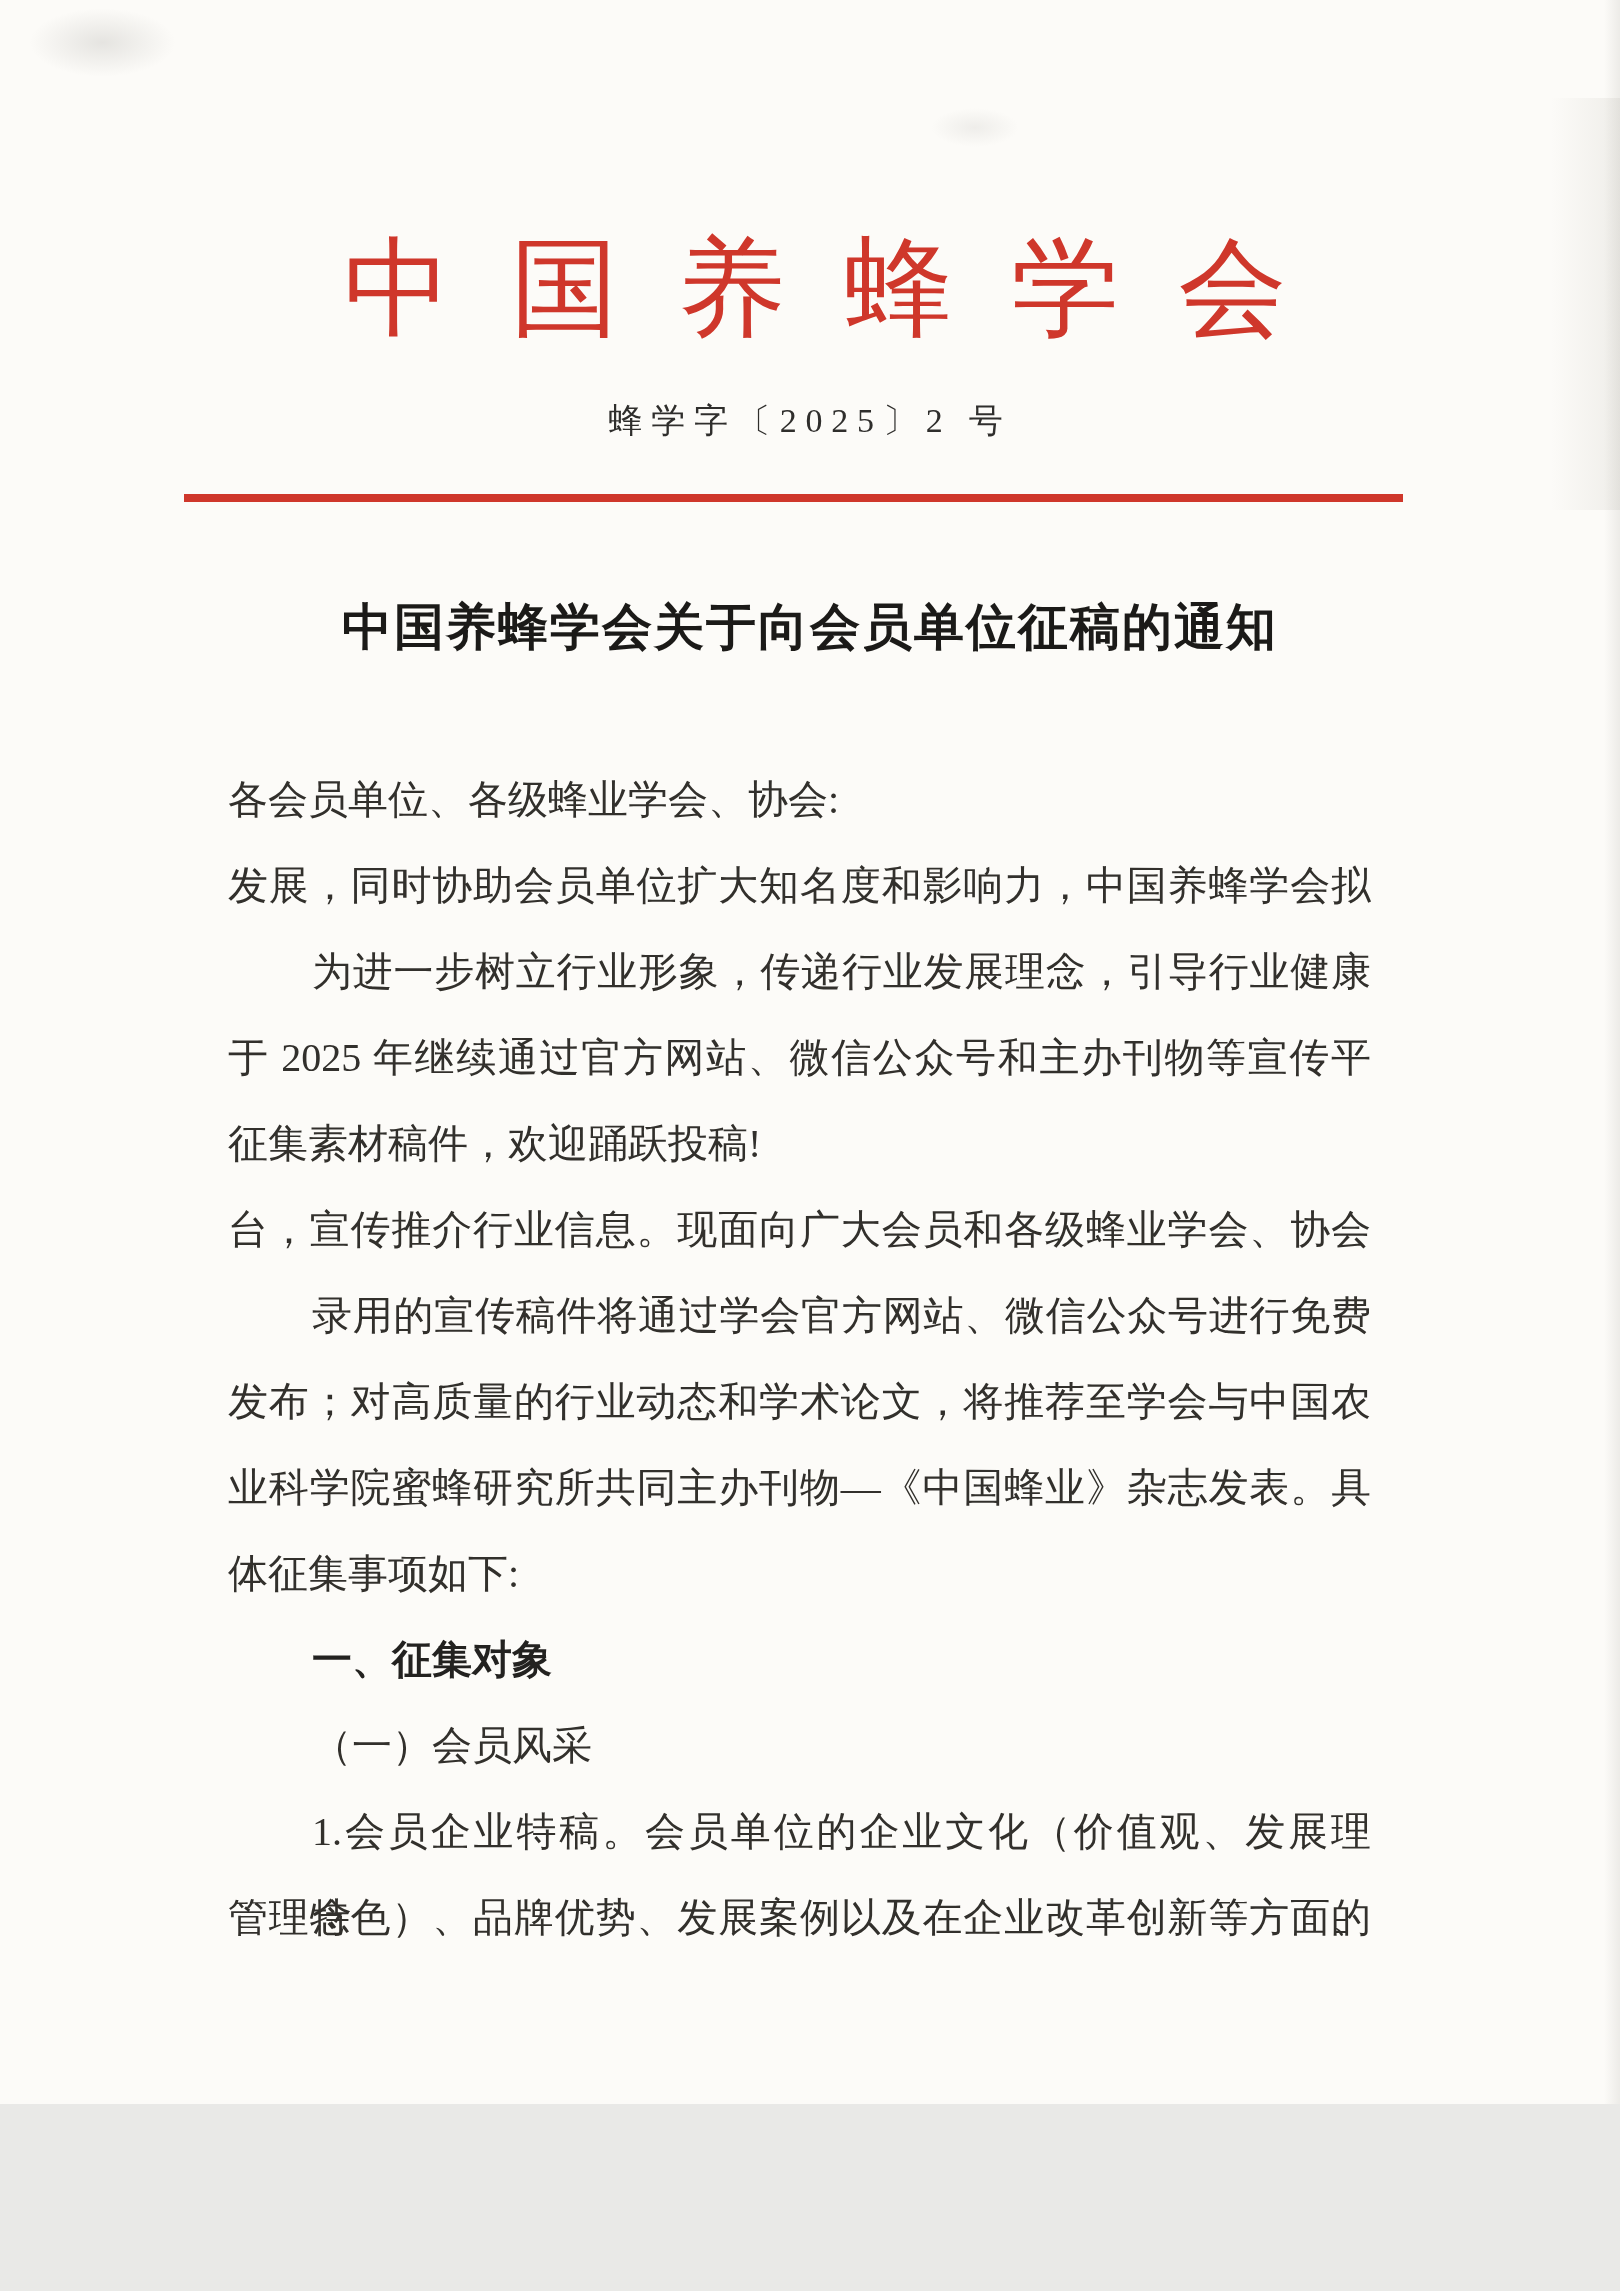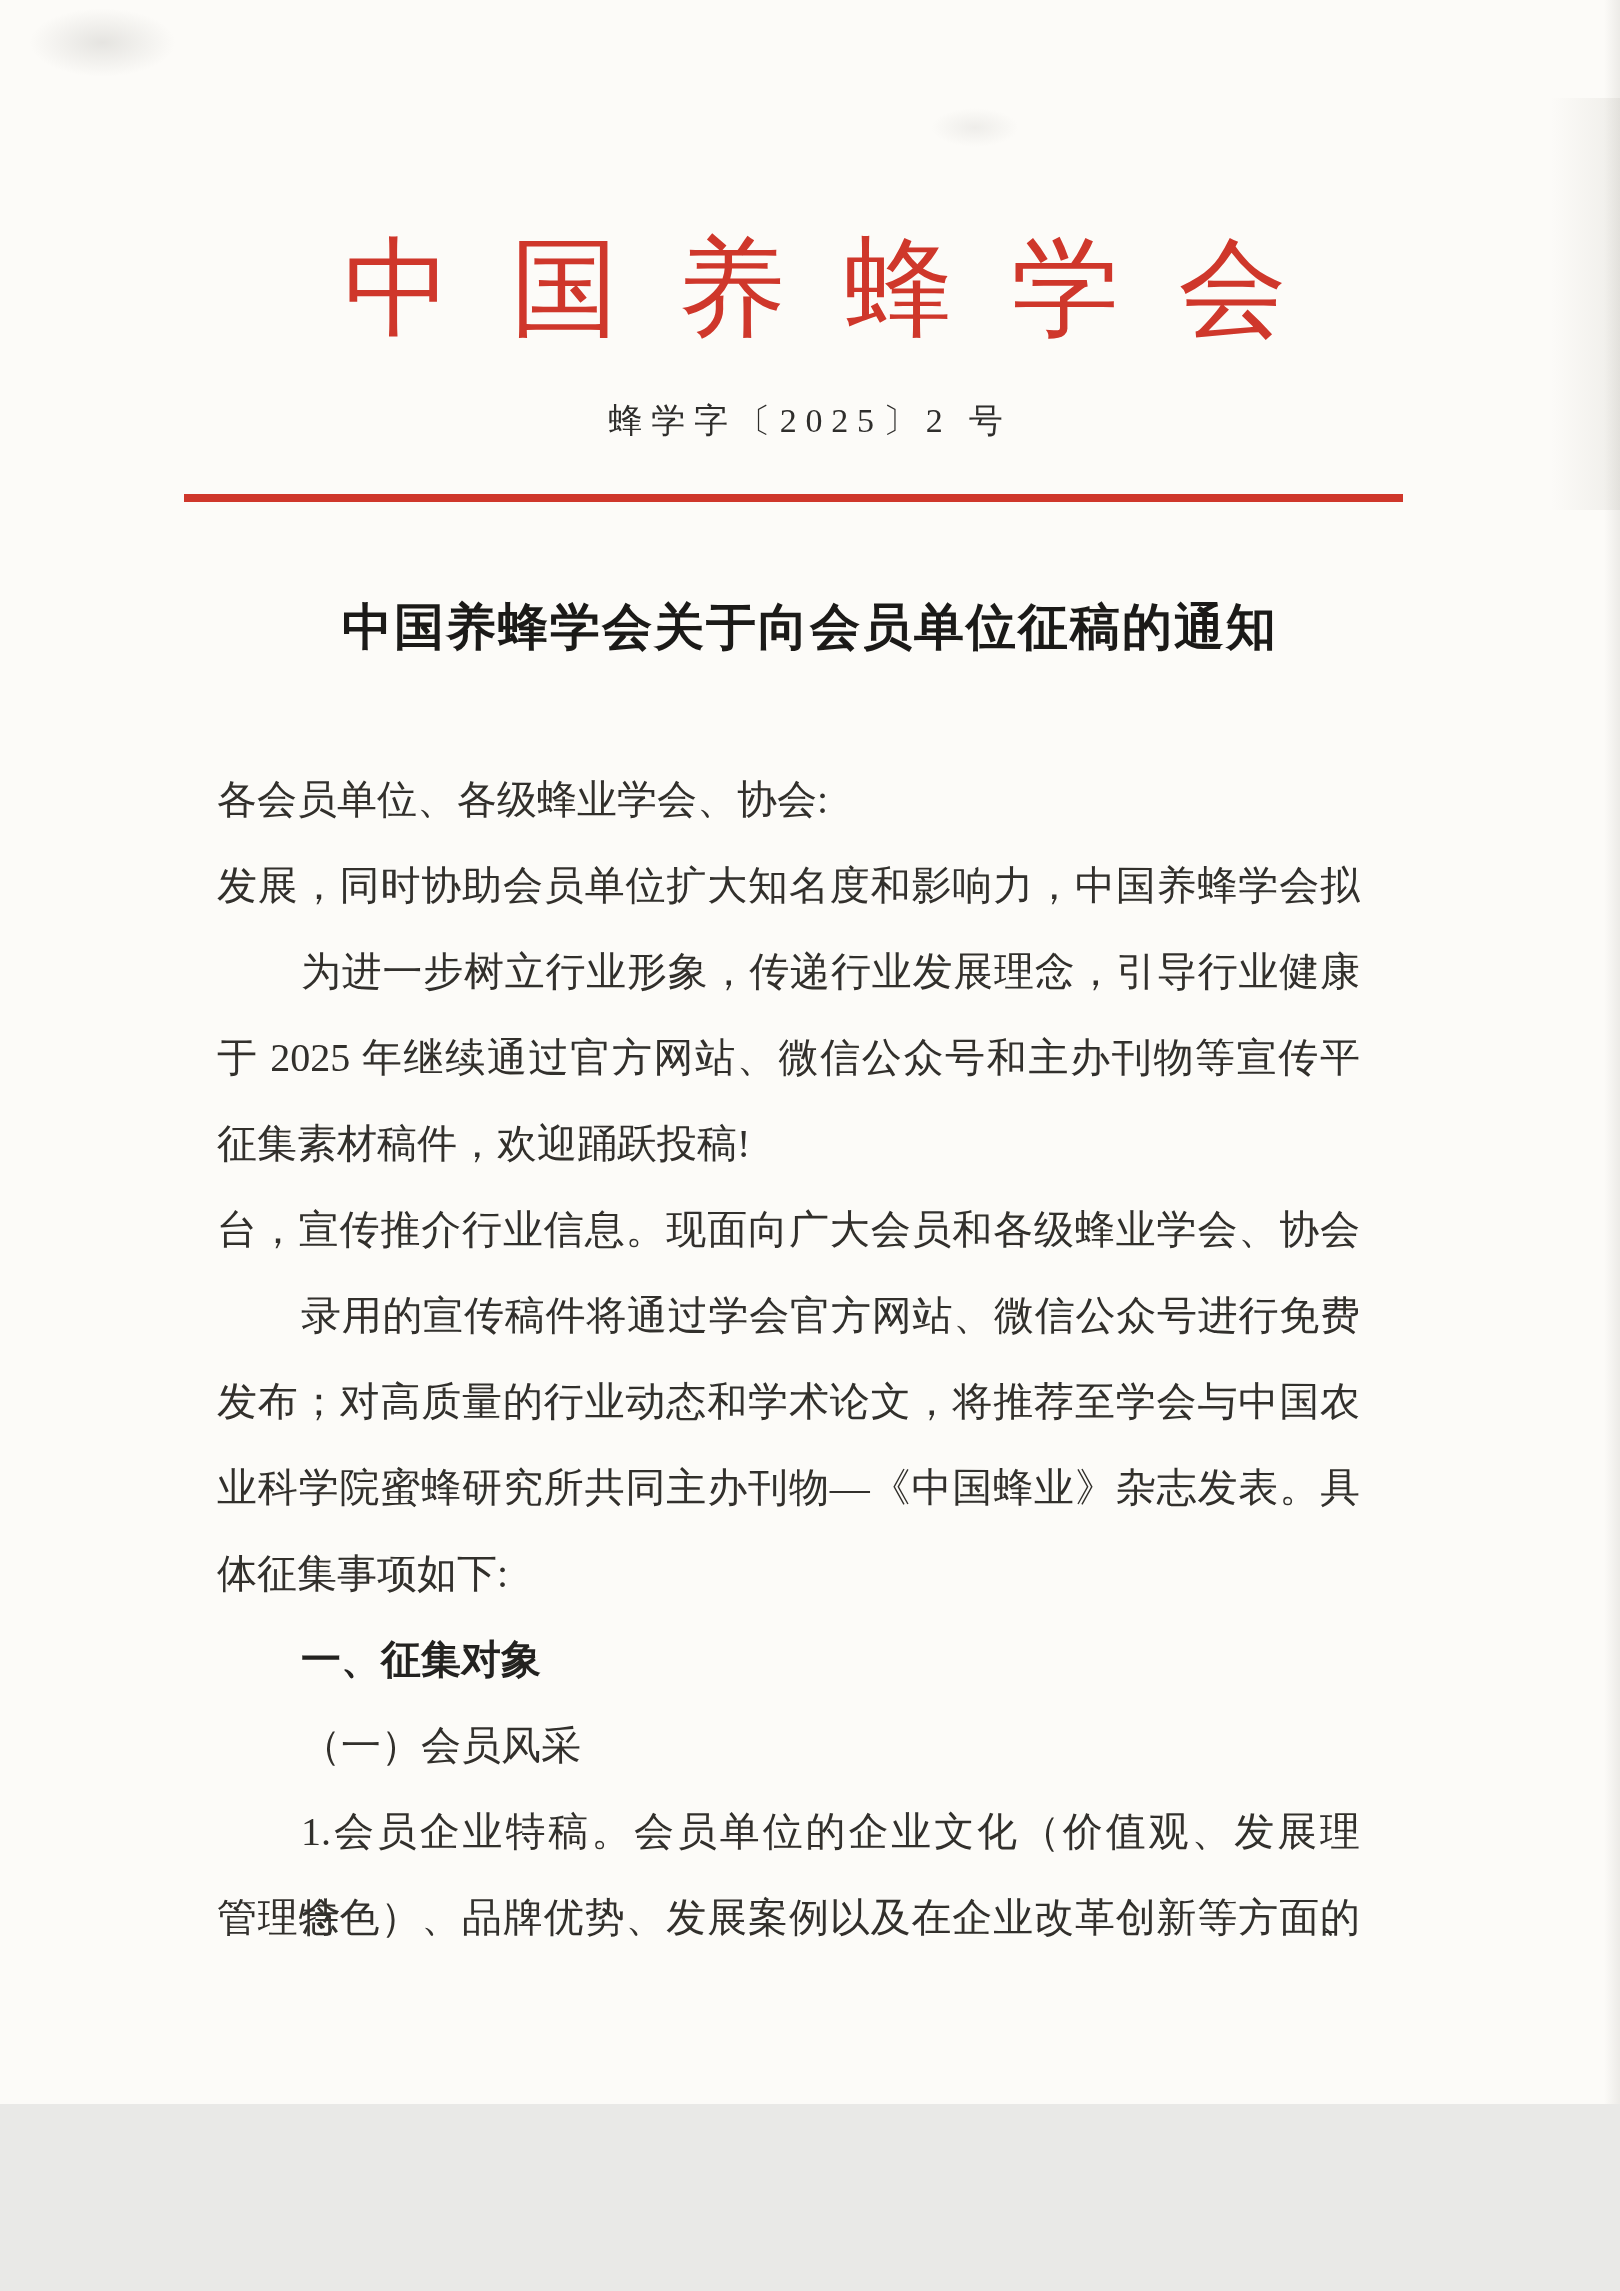--- a/index.html
+++ b/index.html
@@ -42,21 +42,21 @@
     width:1219px; height:7.8px;
     background:#cf372b;
   }
   .notice-title {
     position:absolute; top:594px; left:0; width:100%;
     margin:0; text-align:center;
     font-size:50px; font-weight:700; letter-spacing:2px;
     color:#1b1a18; white-space:nowrap;
   }
   .body-text {
-    position:absolute; top:757px; left:217px; width:1143px;
+    position:absolute; top:757px; left:228px; width:1143px;
     font-size:40px;
   }
   .body-text .line {
     height:86px; line-height:86px;
     text-align:justify; text-justify:inter-character;
     box-sizing:border-box;
     white-space:nowrap;
   }
   .body-text .line.justify { text-align-last:justify; white-space:normal; }
   .body-text .line.indent2 { padding-left:84px; }

